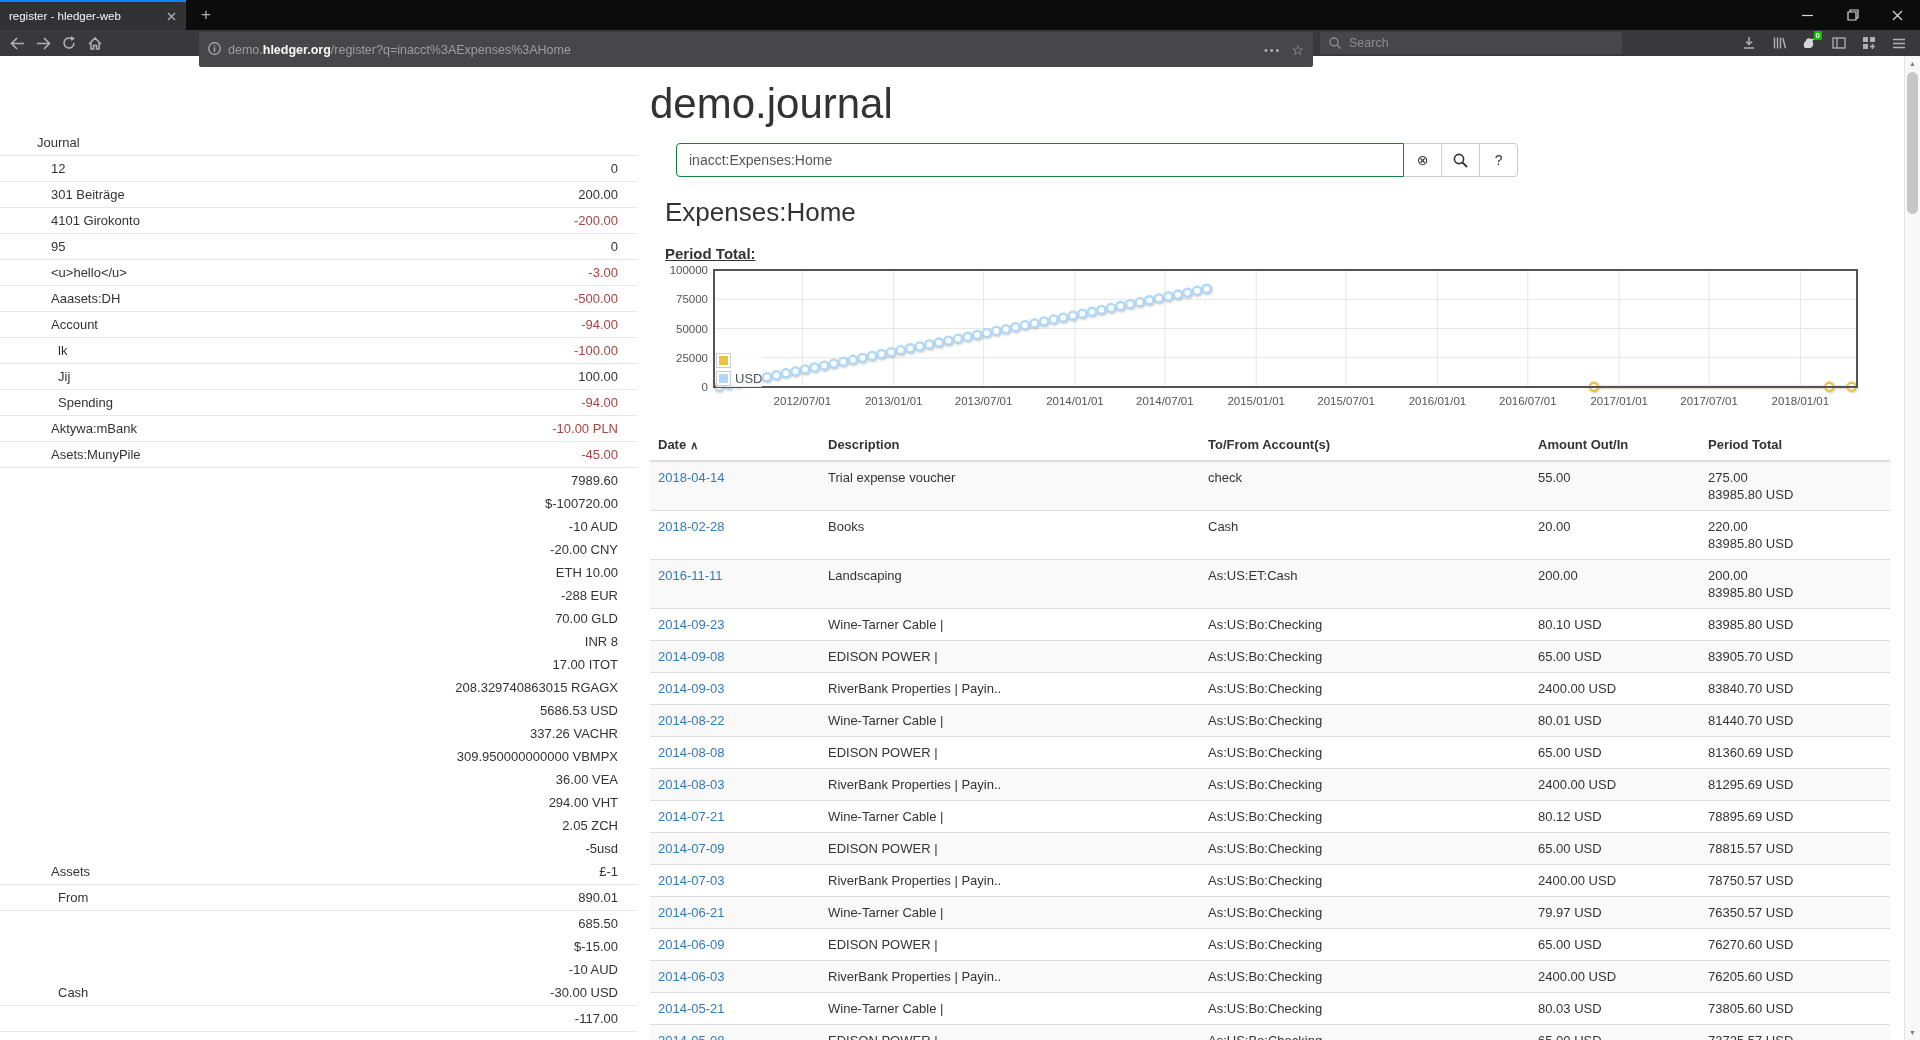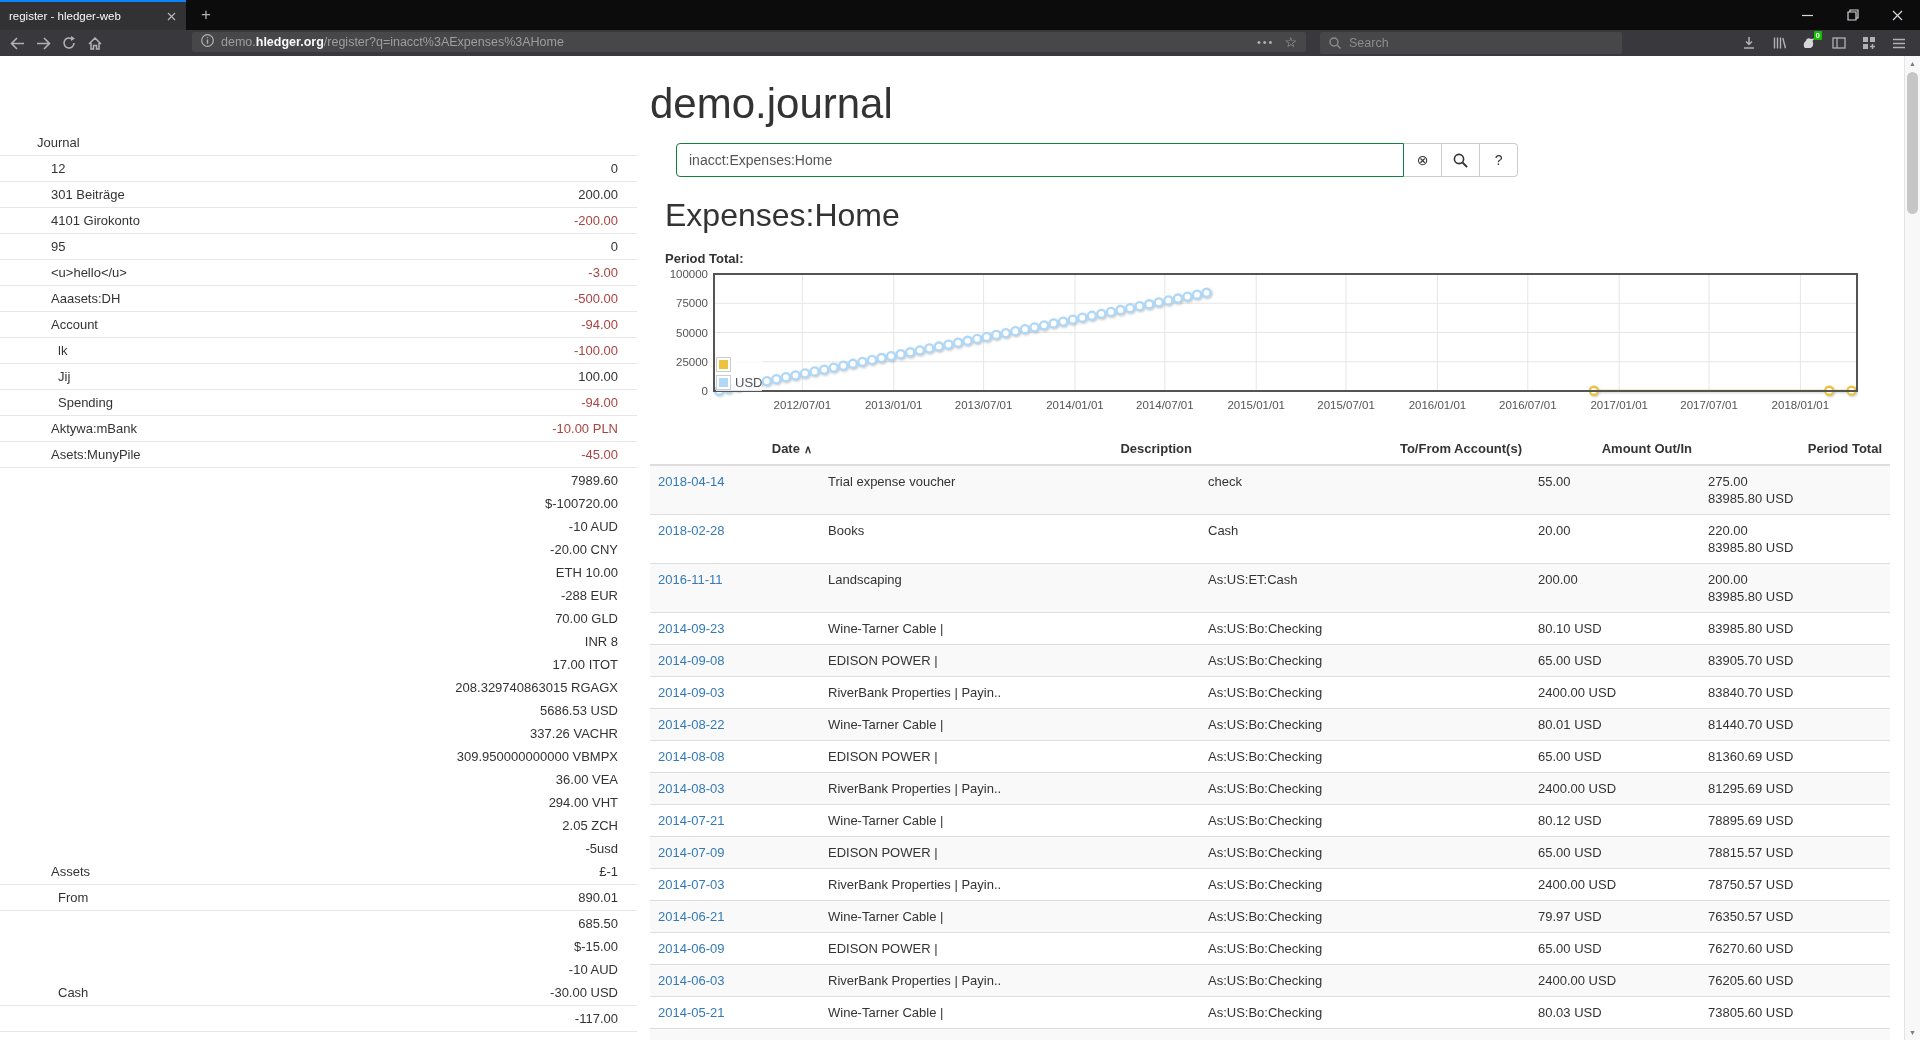--- a/index.html
+++ b/index.html
@@ -13,21 +13,21 @@
   .tab-title { color:#f9f9fa; font-size:11.5px; padding-left:9px; flex:1; white-space:nowrap; overflow:hidden; }
   .tab-close { width:22px; height:22px; display:flex; align-items:center; justify-content:center; margin-right:4px; }
   .newtab { position:absolute; left:190px; top:0; width:32px; height:30px; color:#b1b1b3;
             font-size:17px; text-align:center; line-height:29px; }
   .win-controls { position:absolute; right:0; top:0; height:30px; display:flex; }
   .win-btn { width:45px; height:30px; display:flex; align-items:center; justify-content:center; }
 
   .navbar { position:absolute; top:30px; left:0; width:1920px; height:26px; background:#38383d; }
   .nav-icons { position:absolute; left:4px; top:0; height:26px; display:flex; align-items:center; }
   .nav-btn { width:26px; height:24px; display:flex; align-items:center; justify-content:center; }
-  .urlbar { position:absolute; left:192px; top:2px; width:1114px; height:20px; background:#474749;
+  .urlbar { position:absolute; left:199px; top:2px; width:1114px; height:35px; background:#474749;
             border-radius:2px; display:flex; align-items:center; color:#b0b0b3; font-size:12.5px; }
   .urlbar .info { margin:0 7px 0 9px; }
   .url-domain { color:#f9f9fa; font-weight:bold; }
   .url-dim { color:#9d9da2; }
   .urlbar-right { margin-left:auto; display:flex; align-items:center; }
   .dots { color:#b1b1b3; font-size:11px; letter-spacing:2px; margin-right:10px; }
   .star { color:#b1b1b3; font-size:14px; margin-right:9px; }
   .searchbar { position:absolute; left:1320px; top:2px; width:302px; height:22px; background:#474749;
                border-radius:2px; display:flex; align-items:center; color:#8c8c91; font-size:12.5px; }
   .searchbar svg { margin:0 8px 0 9px; }
@@ -55,33 +55,33 @@
 
   
   .main { position:absolute; left:650px; top:56px; width:1240px; color:#333; }
   .page-title { margin-top:24px; font-size:42px; font-weight:normal; color:#333; }
   .searchform { margin:15px 0 0 26px; display:flex; height:34px; width:842px; }
   .searchform input { width:730px; height:34px; border:1px solid #15803d; border-radius:4px 0 0 4px;
       padding:6px 12px; font-size:14px; color:#555; font-family:"Liberation Sans",sans-serif; outline:none; }
   .sf-btn { width:38px; height:34px; border:1px solid #ccc; border-left:none; background:#fff;
       display:flex; align-items:center; justify-content:center; font-size:14px; color:#333; cursor:pointer; }
   .sf-btn:last-child { border-radius:0 4px 4px 0; }
-  .acct-heading { margin:20px 0 0 15px; font-size:32px; font-weight:normal; }
-  .ptotal-label { margin:17px 0 3px 15px; font-size:13px; font-weight:bold; }
+  .acct-heading { margin:20px 0 0 15px; font-size:26px; font-weight:normal; }
+  .ptotal-label { margin:17px 0 3px 15px; font-size:15px; font-weight:bold;text-decoration:underline; }
 
   .chart { position:relative; margin-left:15px; width:1210px; height:152px; }
   .chart-legend { position:absolute; left:51px; top:86px; background:rgba(255,255,255,0.85); }
   .legend-row { display:flex; align-items:center; height:18px; }
   .swatch { width:15px; height:15px; border:1px solid #ccc; background:#fff; display:inline-block; position:relative; }
   .swatch i { position:absolute; left:2px; top:2px; right:2px; bottom:2px; }
   .legend-label { font-size:13px; color:#545454; margin-left:4px; }
   .series-shadow { filter:drop-shadow(1.5px 1.5px 1px rgba(0,0,0,0.22)); }
 
   .register { margin-top:12px; width:1240px; border-collapse:collapse; font-size:13px; table-layout:fixed; }
-  .register th { text-align:right; font-weight:bold; padding:8px; border-bottom:2px solid #ddd; }
+  .register th { text-align:left; font-weight:bold; padding:8px; border-bottom:2px solid #ddd; }
   .register th.num, .register td.num { }
   .register td { padding:7px 8px; border-top:1px solid #ddd; vertical-align:top; line-height:17px; }
   .register tbody tr:nth-child(odd) { background:#f9f9f9; }
   .date-link { color:#337ab7; text-decoration:none; cursor:pointer; }
   .sort-caret { font-size:11px; font-weight:bold; margin-left:4px; }
   .total-line { display:block; }
   .col-date{width:170px}.col-desc{width:380px}.col-acct{width:330px}.col-amt{width:170px}
 </style>
 </head>
 <body>

